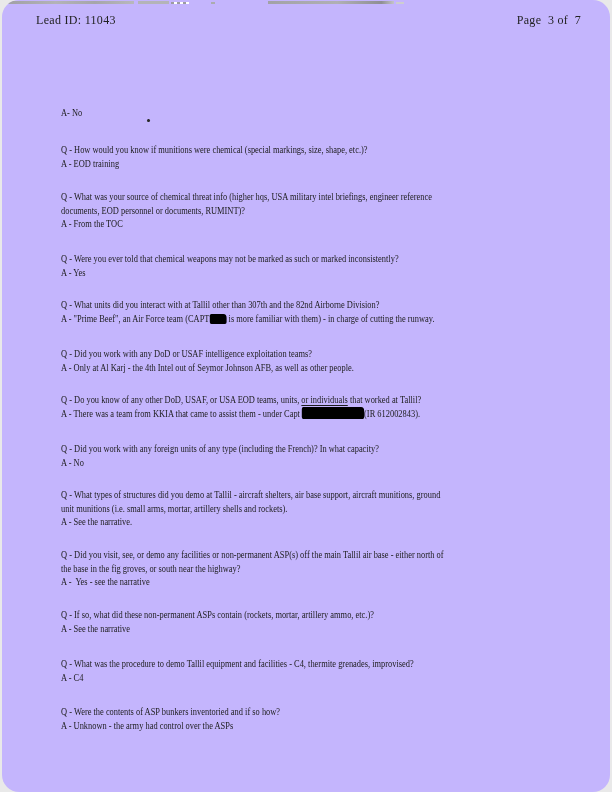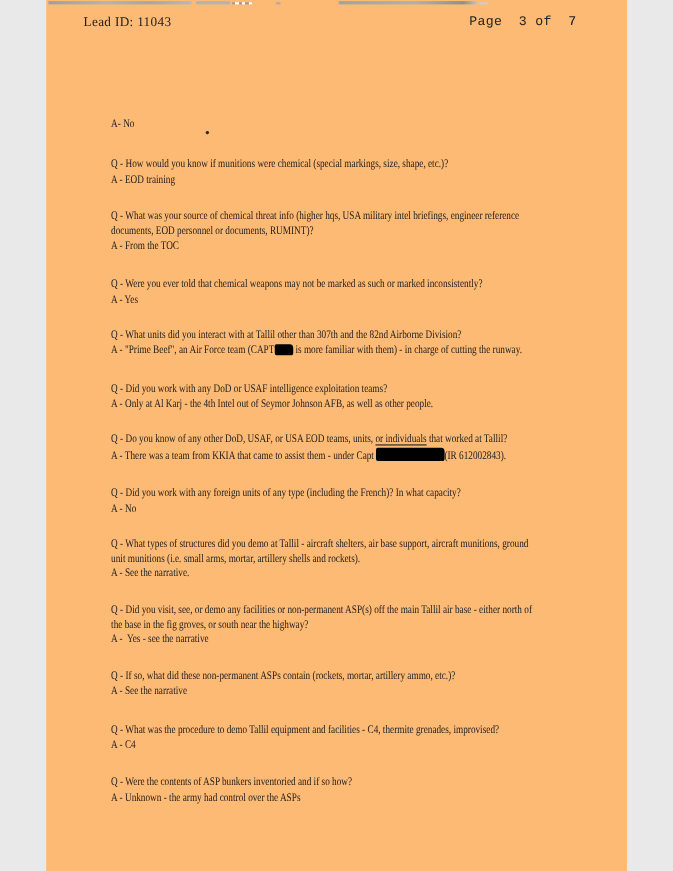--- a/index.html
+++ b/index.html
@@ -1,45 +1,46 @@
 <!DOCTYPE html>
 <html><head>
 <meta charset="utf-8">
 <style>
   html, body { margin: 0; padding: 0; background: #e9e9e9; }
   .page {
     position: relative;
-    width: 528px;
+    width: 608px;
     height: 792px;
     margin: 0 auto;
-    background: #fdba74;
+    background: #c4b5fd;
     overflow: hidden;
     font-family: "Liberation Serif", "DejaVu Serif", serif;
     color: #1c1c1c;
+    border-radius: 17px;
   }
 
   
   .bar { position: absolute; background: #ababaf; }
   .b1 { left: 2px;   top: 1px;   width: 130px; height: 3px;
         background: linear-gradient(90deg,#9f9fa3,#b3b3b7 40%,#a6a6aa 70%,#b8b8bc); }
   .b2 { left: 136px; top: 1px;   width: 31px;  height: 3px; background:#b4b4b8; }
   .b3 { left: 169px; top: 1.5px; width: 18px;  height: 2px;
         background: repeating-linear-gradient(90deg,#9c9ca0 0 3px,#ffffff 3px 6px); }
   .b4 { left: 209px; top: 1.5px; width: 4px;   height: 2px; background:#ababaf; }
   .b5 { left: 266px; top: 0.5px; width: 126px; height: 3.5px;
         background: linear-gradient(90deg,#a2a2a6,#b0b0b4 55%,#8f8f93 90%,#c4c4c8); }
   .b6 { left: 394px; top: 1.5px; width: 8px;   height: 2px; background:#cdcdd1; }
   .stray-dot { position: absolute; left: 145px; top: 119px; width: 2.5px; height: 3px;
                background: #2a2a2a; border-radius: 50%; }
 
   
   .header span { position: absolute; font-size: 12px; line-height: 14px;
                  letter-spacing: 0.3px; white-space: pre; color: #222; }
   .lead-id  { left: 34px; top: 13px; }
-  .page-num { right: 46px; top: 13px; font-family: Liberation Mono, monospace; }
+  .page-num { right: 29px; top: 13px; }
 
   
   .block {
     position: absolute;
     transform: scaleX(0.80);
     transform-origin: 0 0;
     white-space: pre;
   }
   .line { font-size: 10.5px; line-height: 13.5px; white-space: pre; }
   .line .u { text-decoration: underline; text-underline-offset: 1.5px; }

